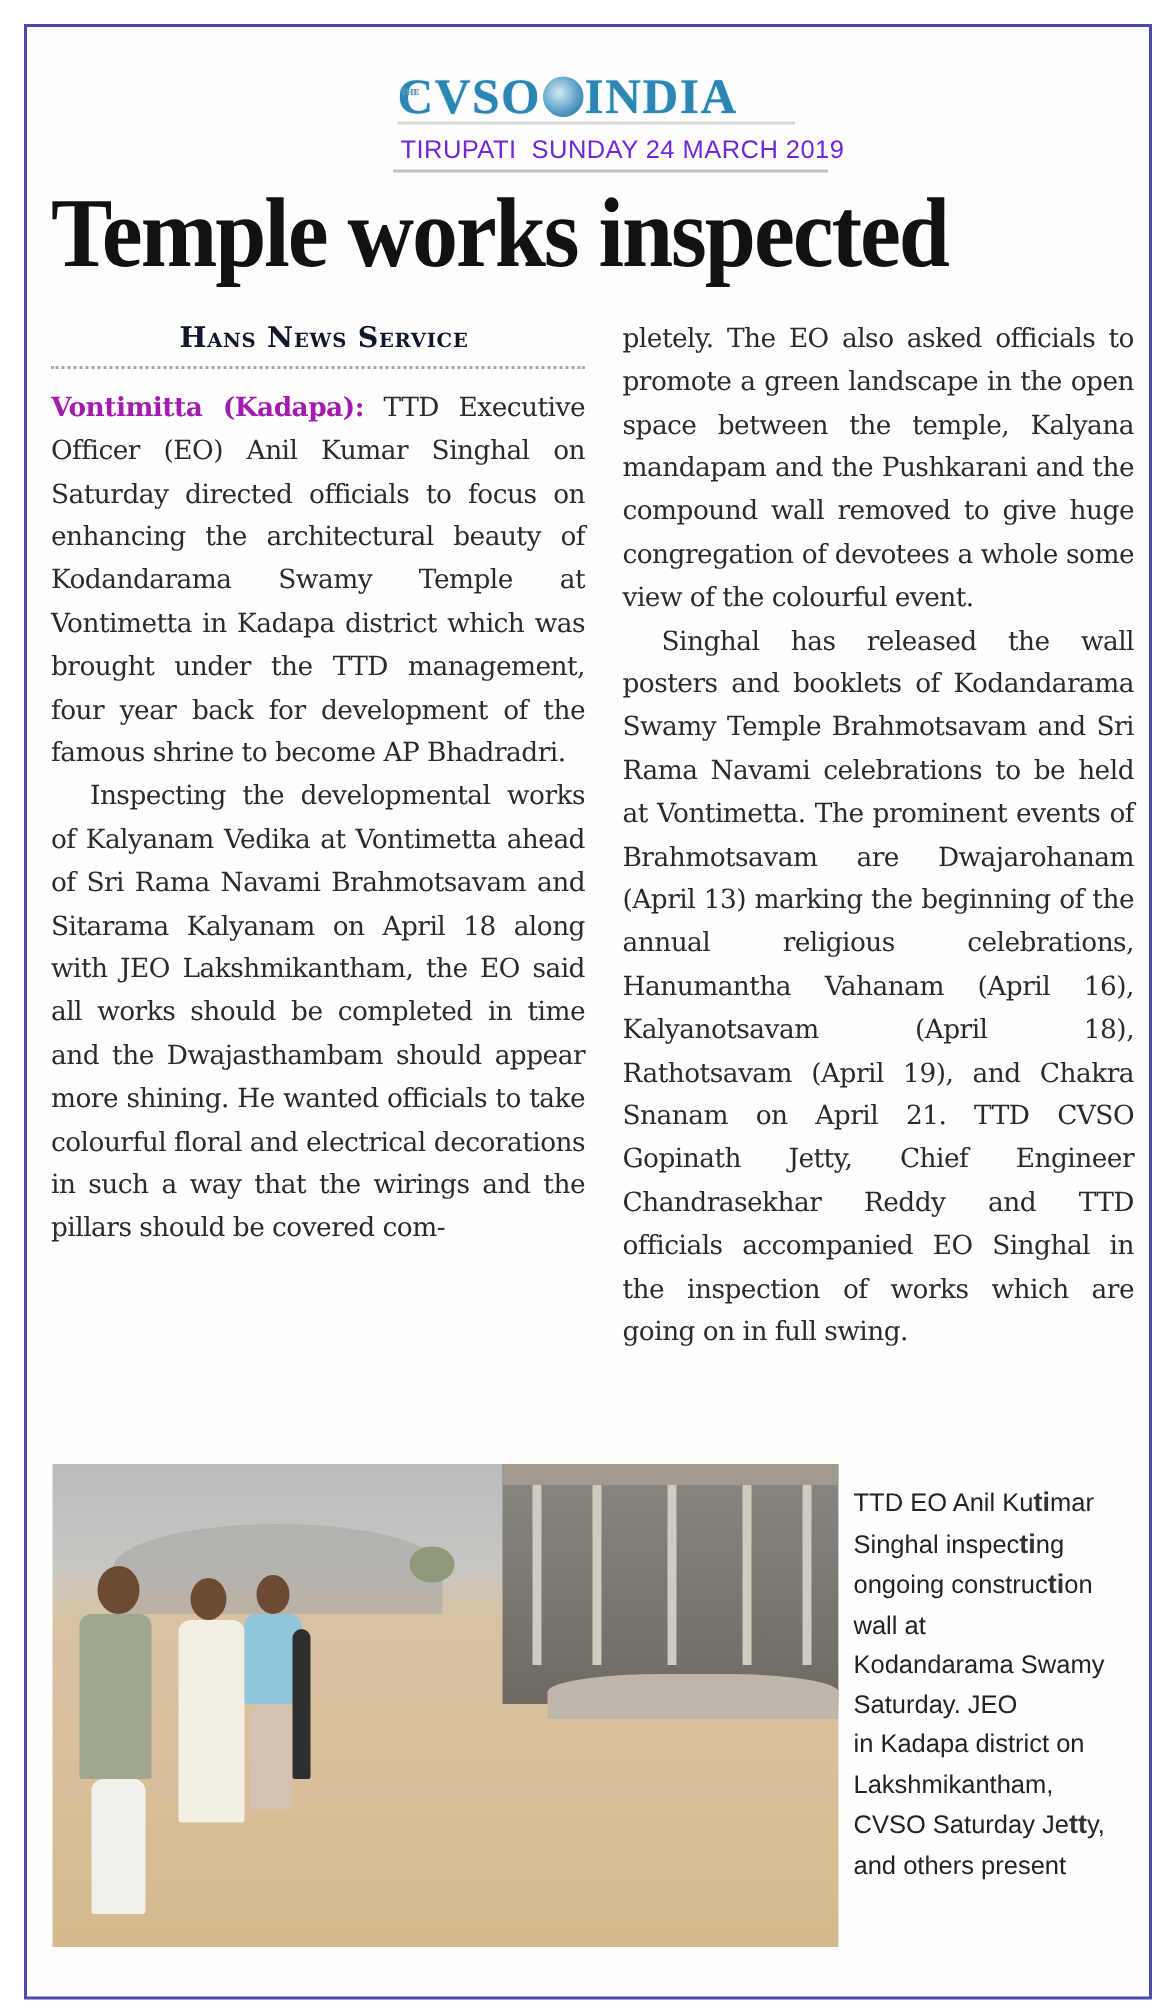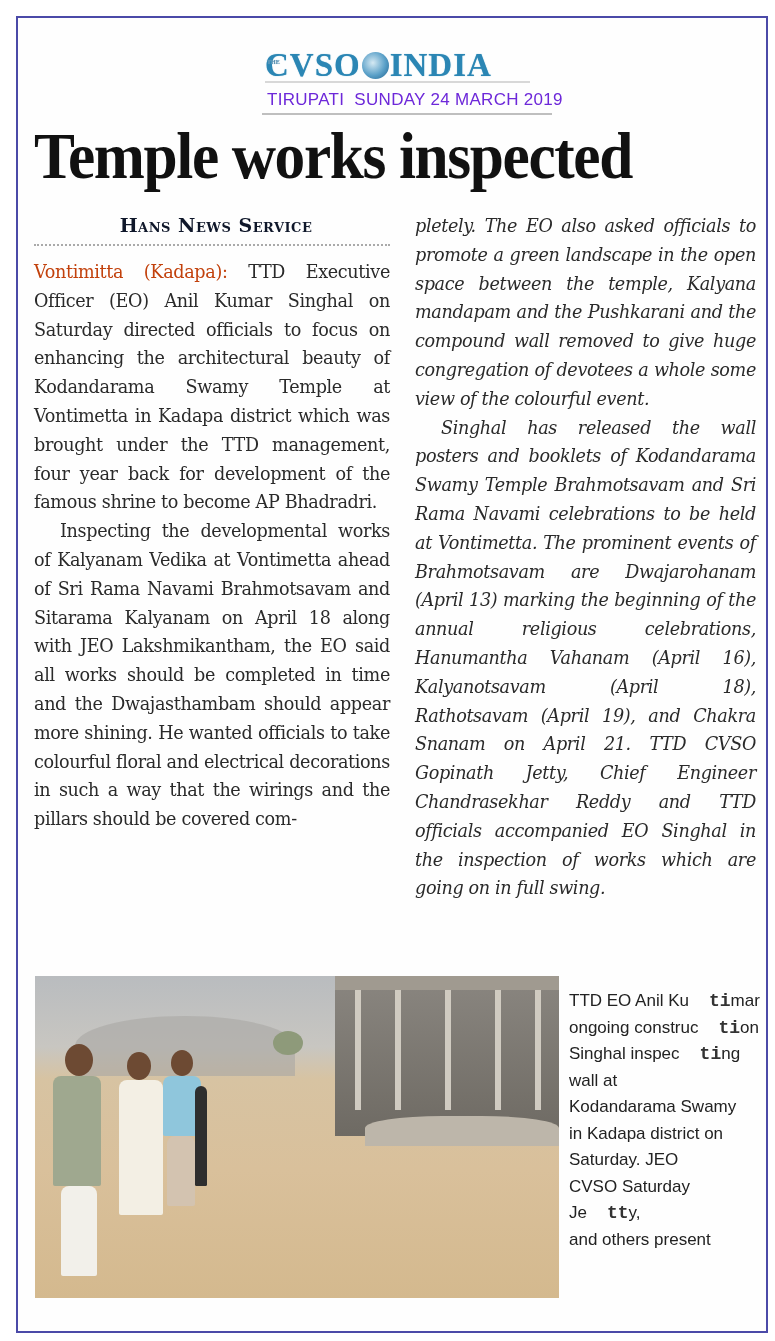--- a/index.html
+++ b/index.html
@@ -48,43 +48,43 @@
   .byline-rule {
     position: absolute; left: 34px; top: 244px; width: 356px; height: 3px;
     border-top: 2px dotted #aaa;
   }
 
   .col {
     position: absolute; font-family: "DejaVu Serif", serif; font-size: 17.6px;
     line-height: 28.8px; color: #2a2a2a; text-align: justify; letter-spacing: -0.35px;
   }
   .col-left { left: 34px; top: 258px; width: 356px; }
-  .col-right { left: 415px; top: 212px; width: 341px; font-style: italic; }
+  .col-right { left: 415px; top: 212px; width: 341px; }
   .col p { margin: 0; }
   .col p.indent { text-indent: 26px; }
-  .dateline-bold { font-weight: normal; color: #c2410c; }
+  .dateline-bold { font-weight: bold; color: #a21caf; }
 
   .photo {
     position: absolute; left: 35px; top: 976px; width: 524px; height: 322px; overflow: hidden;
     background: linear-gradient(180deg, #b9bcbf 0%, #c8c6c1 22%, #d7c3a2 32%, #d9c09b 60%, #d4b98e 100%);
   }
   .photo .hill { position: absolute; left: 40px; top: 40px; width: 220px; height: 60px; background: #a9a7a3; border-radius: 50% 50% 0 0; opacity: 0.6; }
   .photo .structure { position: absolute; left: 300px; top: 0; width: 224px; height: 160px; background: linear-gradient(180deg, #8a8680 0%, #6e6a63 100%); }
   .photo .structure .slab { position: absolute; left: 0; top: 0; width: 224px; height: 14px; background: #a09a90; }
   .photo .pillar { position: absolute; top: 14px; width: 6px; height: 120px; background: #d0cbc1; }
   .photo .rubble { position: absolute; left: 330px; top: 140px; width: 194px; height: 30px; background: #bdb6aa; border-radius: 40% 40% 0 0; }
   .photo .tree { position: absolute; left: 238px; top: 55px; width: 30px; height: 24px; border-radius: 50%; background: #8e9a7a; }
   .photo .person { position: absolute; border-radius: 8px 8px 2px 2px; }
   .photo .head { position: absolute; border-radius: 50%; background: #6d4a33; }
 
   .caption {
     position: absolute; left: 569px; top: 988px; width: 192px;
     font-family: "Liberation Sans", sans-serif; font-size: 17px; line-height: 26.5px; color: #222;
   }
-  .caption .glitch { font-family: Liberation Mono, monospace; font-weight: bold; font-size: 18px; color: #333; margin-left: 20px; }
+  .caption .glitch { font-family: Liberation Sans, sans-serif; font-weight: bold; font-size: 18px; color: #333; }
 </style>
 </head>
 <body>
 
 <div class="frame"></div>
 
 <div class="masthead">
   <div class="logo">
     <span class="the">THE</span>
     <span>CVSO</span><span class="globe"></span><span>INDIA</span>
@@ -129,21 +129,22 @@
   <div class="person" style="left:84px;top:104px;width:44px;height:135px;background:#f3efe4;"></div>
   <div class="head" style="left:92px;top:76px;width:24px;height:28px;"></div>
   <div class="person" style="left:128px;top:100px;width:38px;height:60px;background:#8fc6dc;"></div>
   <div class="person" style="left:132px;top:160px;width:28px;height:70px;background:#d3c3b0;"></div>
   <div class="head" style="left:136px;top:74px;width:22px;height:26px;"></div>
   <div class="person" style="left:160px;top:110px;width:12px;height:100px;background:#2e2e2e;"></div>
 </div>
 
 <div class="caption">
   <div><span>TTD EO Anil Ku</span><span class="glitch">ti</span><span>mar</span></div>
+  <div><span>Singhal inspec</span><span class="glitch">ti</span><span>ng</span></div>
   <div><span>ongoing construc</span><span class="glitch">ti</span><span>on</span></div>
-  <div><span>Singhal inspec</span><span class="glitch">ti</span><span>ng</span></div>
   <div><span>wall at</span></div>
   <div><span>Kodandarama Swamy</span></div>
+  <div><span>Saturday. JEO</span></div>
   <div><span>in Kadapa district on</span></div>
-  <div><span>Saturday. JEO</span></div>
+  <div><span>Lakshmikantham,</span></div>
   <div><span>CVSO Saturday Je</span><span class="glitch">tt</span><span>y,</span></div>
   <div><span>and others present</span></div>
 </div>
 
 </body></html>

